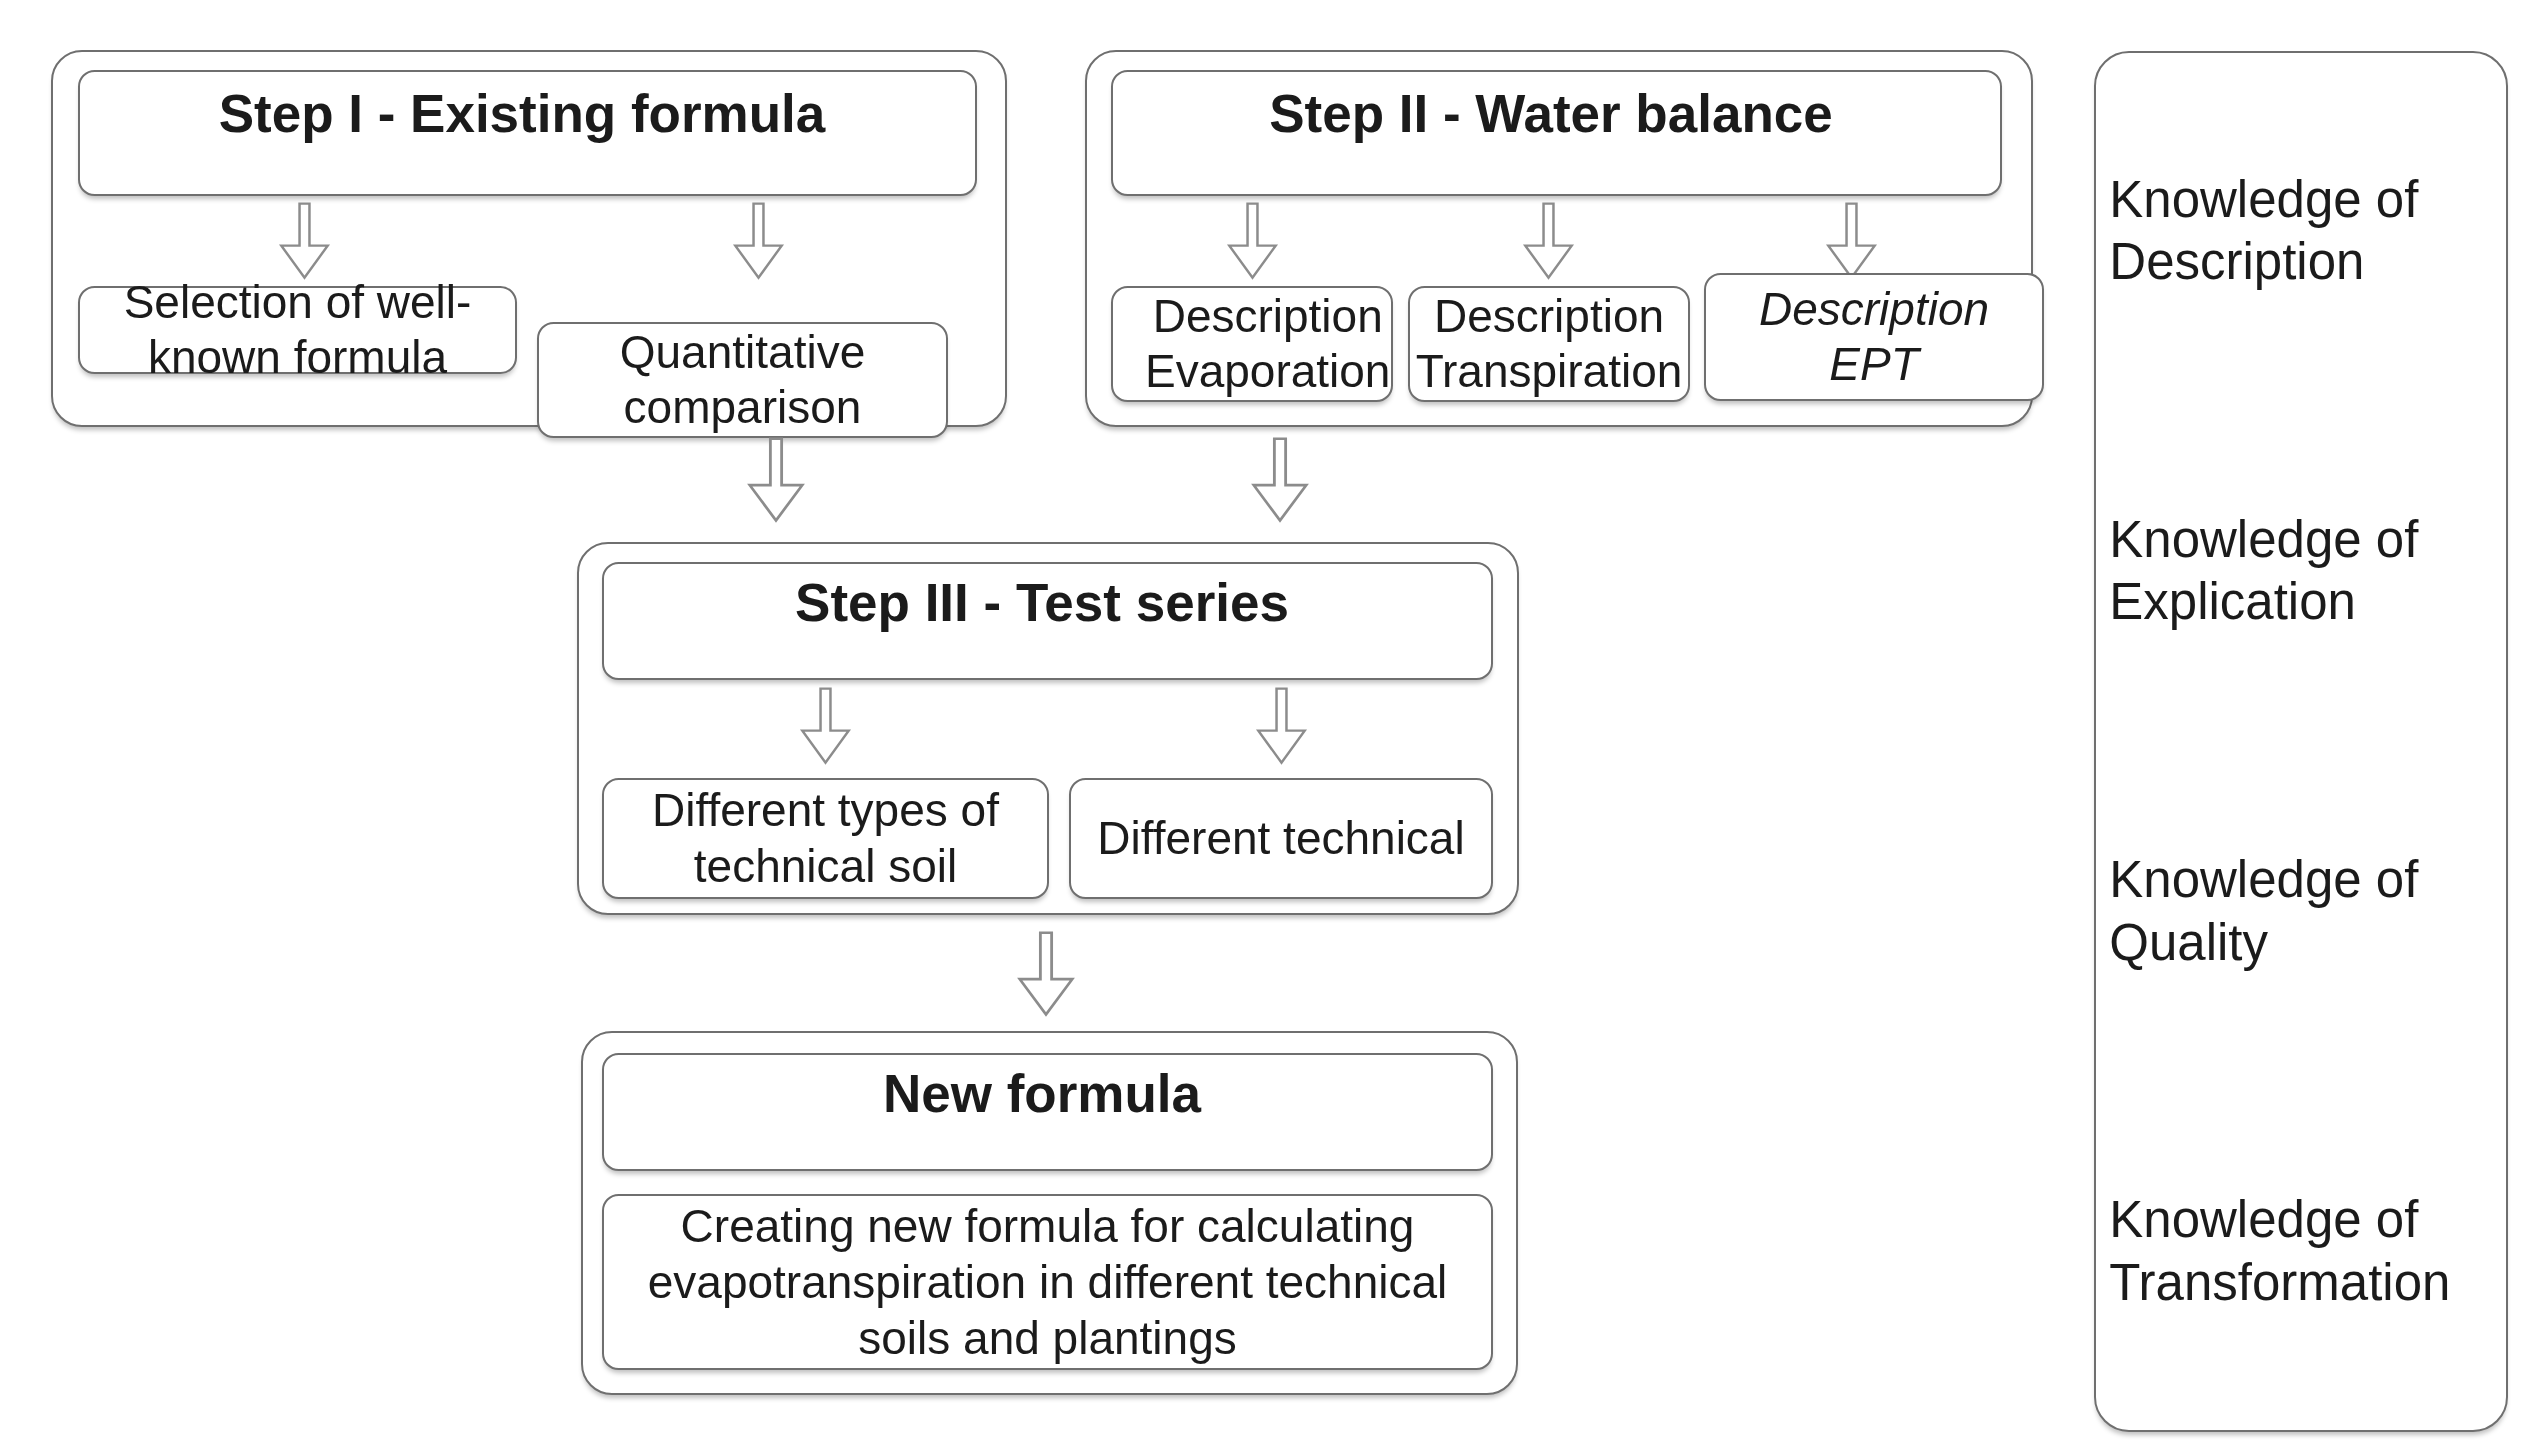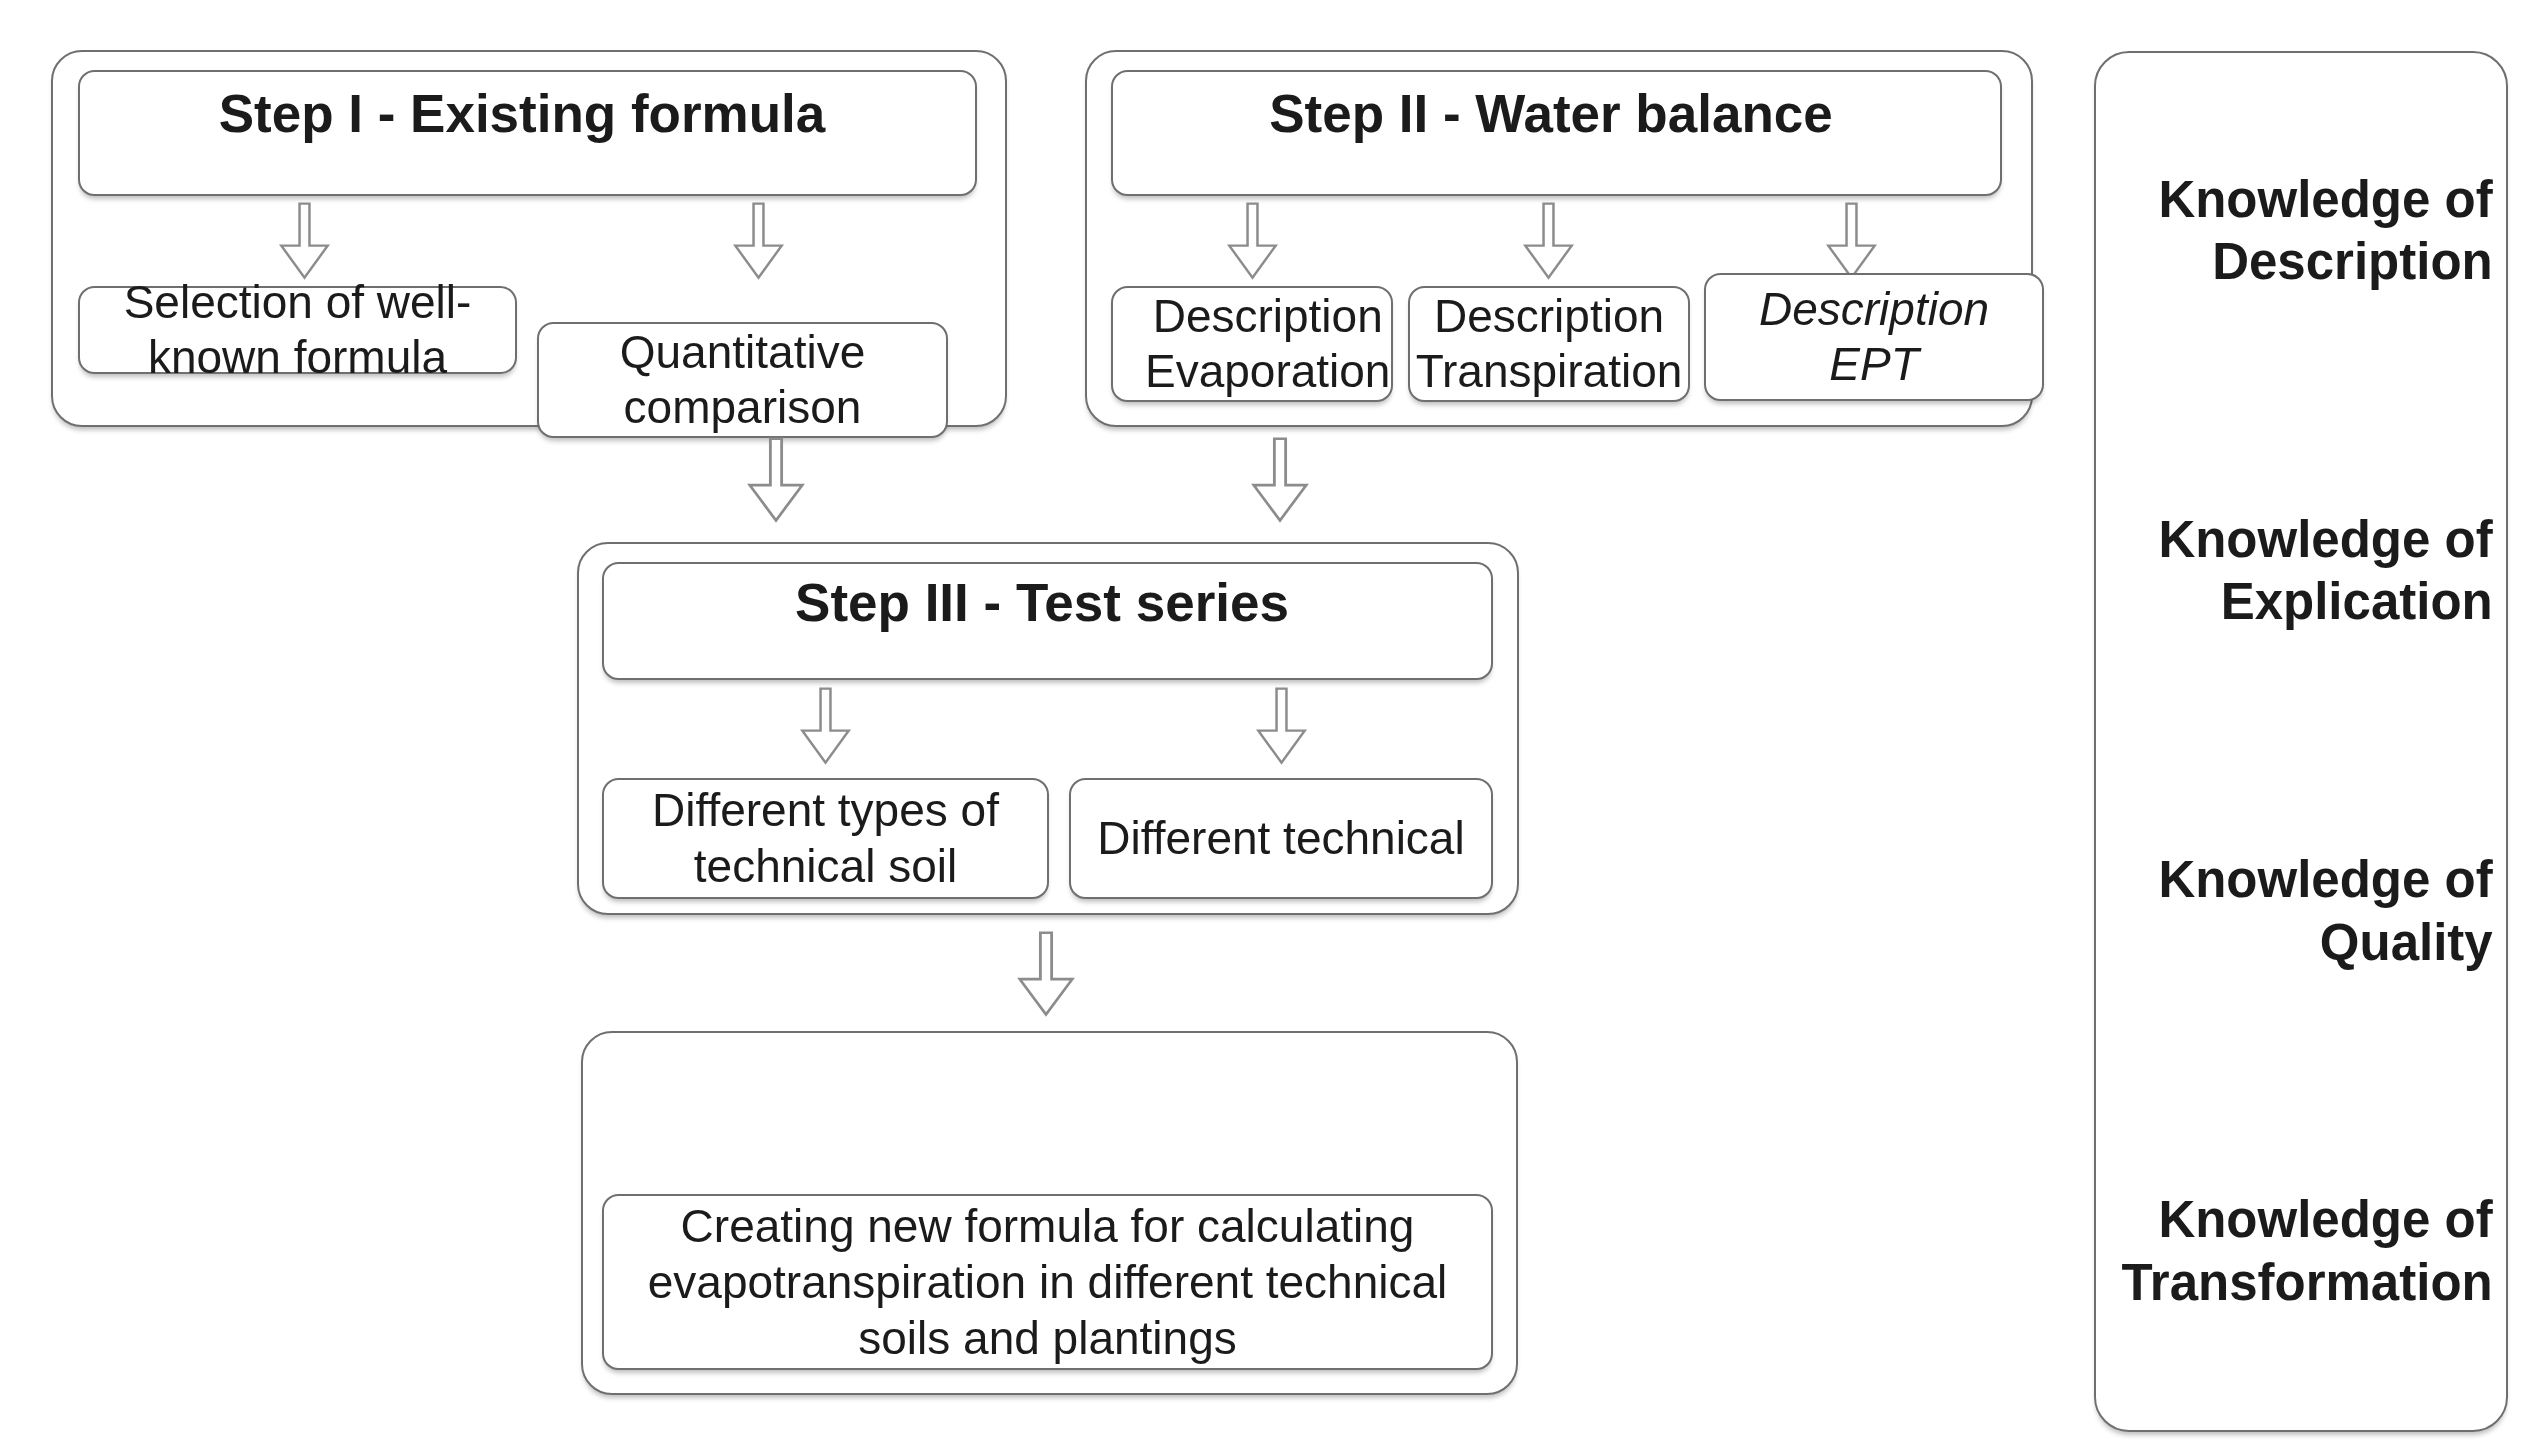--- a/index.html
+++ b/index.html
@@ -27,21 +27,21 @@
   .arrow{position:absolute;}
   .arrow svg{display:block;width:100%;height:100%;}
   .arrow path{fill:#ffffff;stroke:var(--arrow);stroke-width:3;stroke-linejoin:miter;}
   .sidebar{
     position:absolute;background:#fff;border:2.5px solid var(--border);
     border-radius:35px;box-shadow:0 5px 5.8px -2.5px rgba(0,0,0,0.25);
     display:flex;flex-direction:column;justify-content:space-around;
     align-items:center;box-sizing:border-box;padding:8.3px 13.3px;
   }
   .sidebar-item{
-    font-weight:bold;font-size:51px;line-height:1.22;text-align:right;width:100%;
+    font-weight:normal;font-size:51px;line-height:1.22;text-align:left;width:100%;
   }
 </style>
 </head>
 <body>
 
 <div id="canvas">
 
   <div class="outer-box" style="left:51px;top:50px;width:952px;height:373px;"></div>
   <div class="box header-box" style="left:78px;top:70px;width:899px;height:126px;">Step I - Existing formula</div>
   <div class="arrow" style="left:278px;top:202px;width:53px;height:78px;">
@@ -104,20 +104,21 @@
   <div class="box child-box" style="left:602px;top:778px;width:447px;height:121px;">Different types of technical soil</div>
   <div class="box child-box" style="left:1069px;top:778px;width:424px;height:121px;">Different technical</div>
 
   <div class="arrow" style="left:1016px;top:931px;width:60px;height:86px;">
     <svg viewBox="0 0 64 100" preserveAspectRatio="none">
         <path d="M26 2 L38 2 L38 56 L60 56 L32 97 L4 56 L26 56 Z"></path>
       </svg>
   </div>
 
   <div class="outer-box" style="left:581px;top:1031px;width:933px;height:360px;"></div>
+  <div class="box header-box short" style="left:602px;top:1053px;width:891px;height:118px;">New formula</div>
   <div class="box desc-box" style="left:602px;top:1194px;width:891px;height:176px;">Creating new formula for calculating evapotranspiration in different technical soils and plantings</div>
 
   <div class="sidebar" style="left:2094px;top:51px;width:414px;height:1381px;">
     <div class="sidebar-item">Knowledge of Description</div>
     <div class="sidebar-item">Knowledge of Explication</div>
     <div class="sidebar-item">Knowledge of Quality</div>
     <div class="sidebar-item">Knowledge of Transformation</div>
   </div>
 
 </div>

